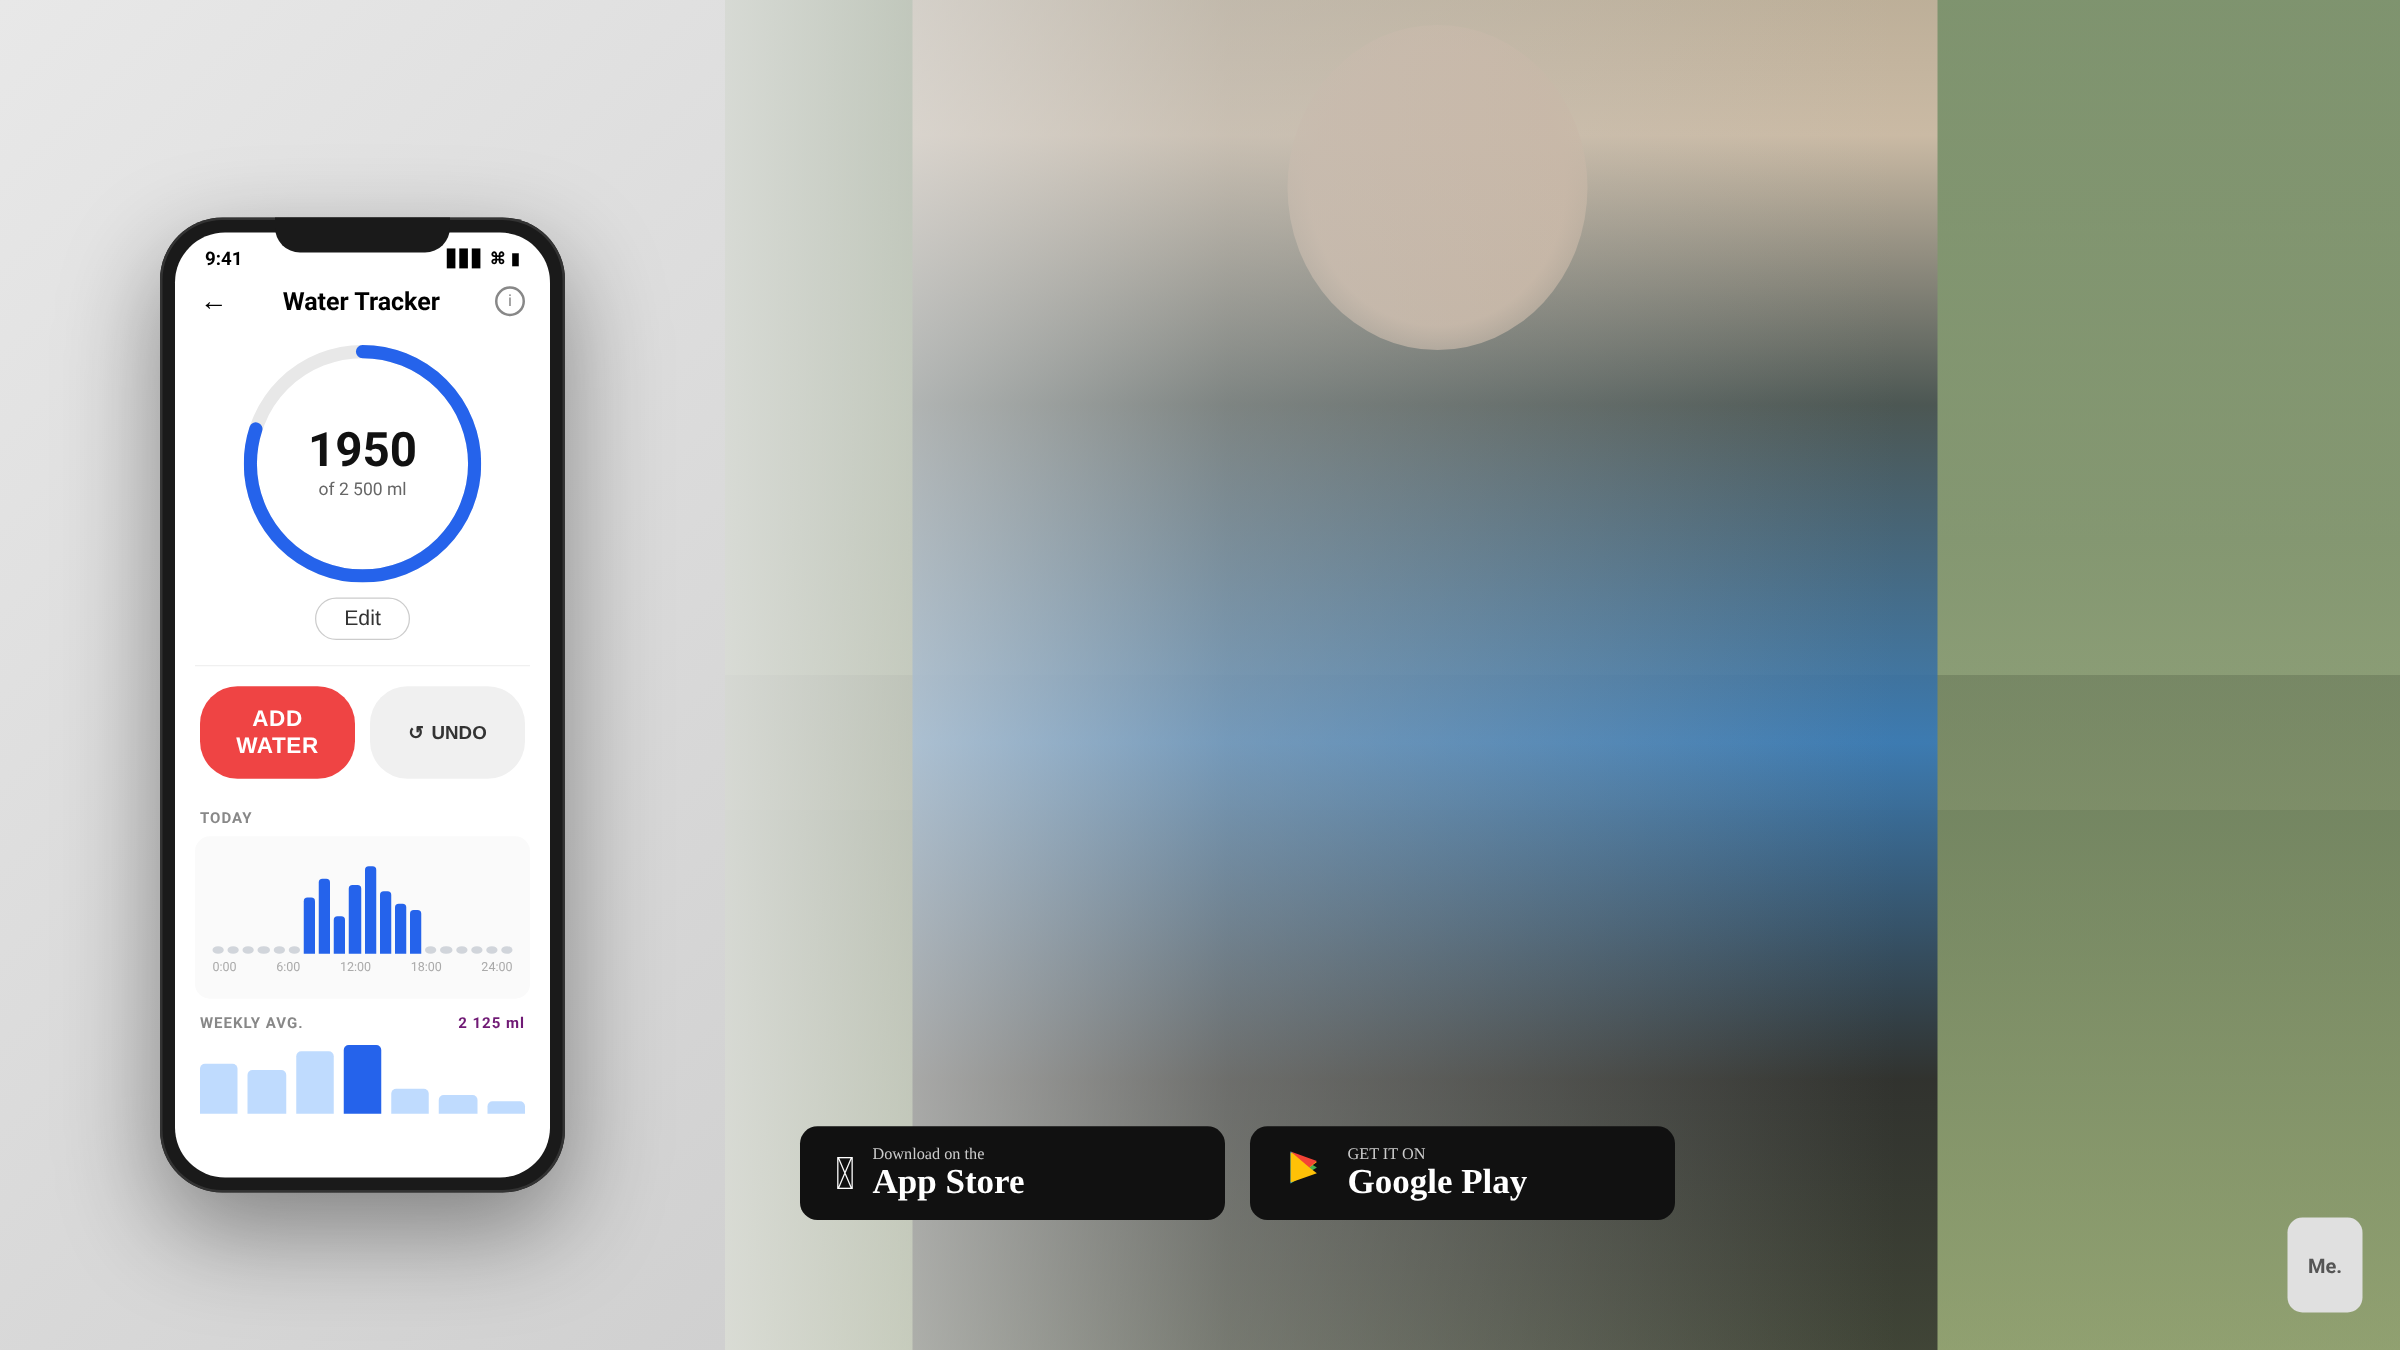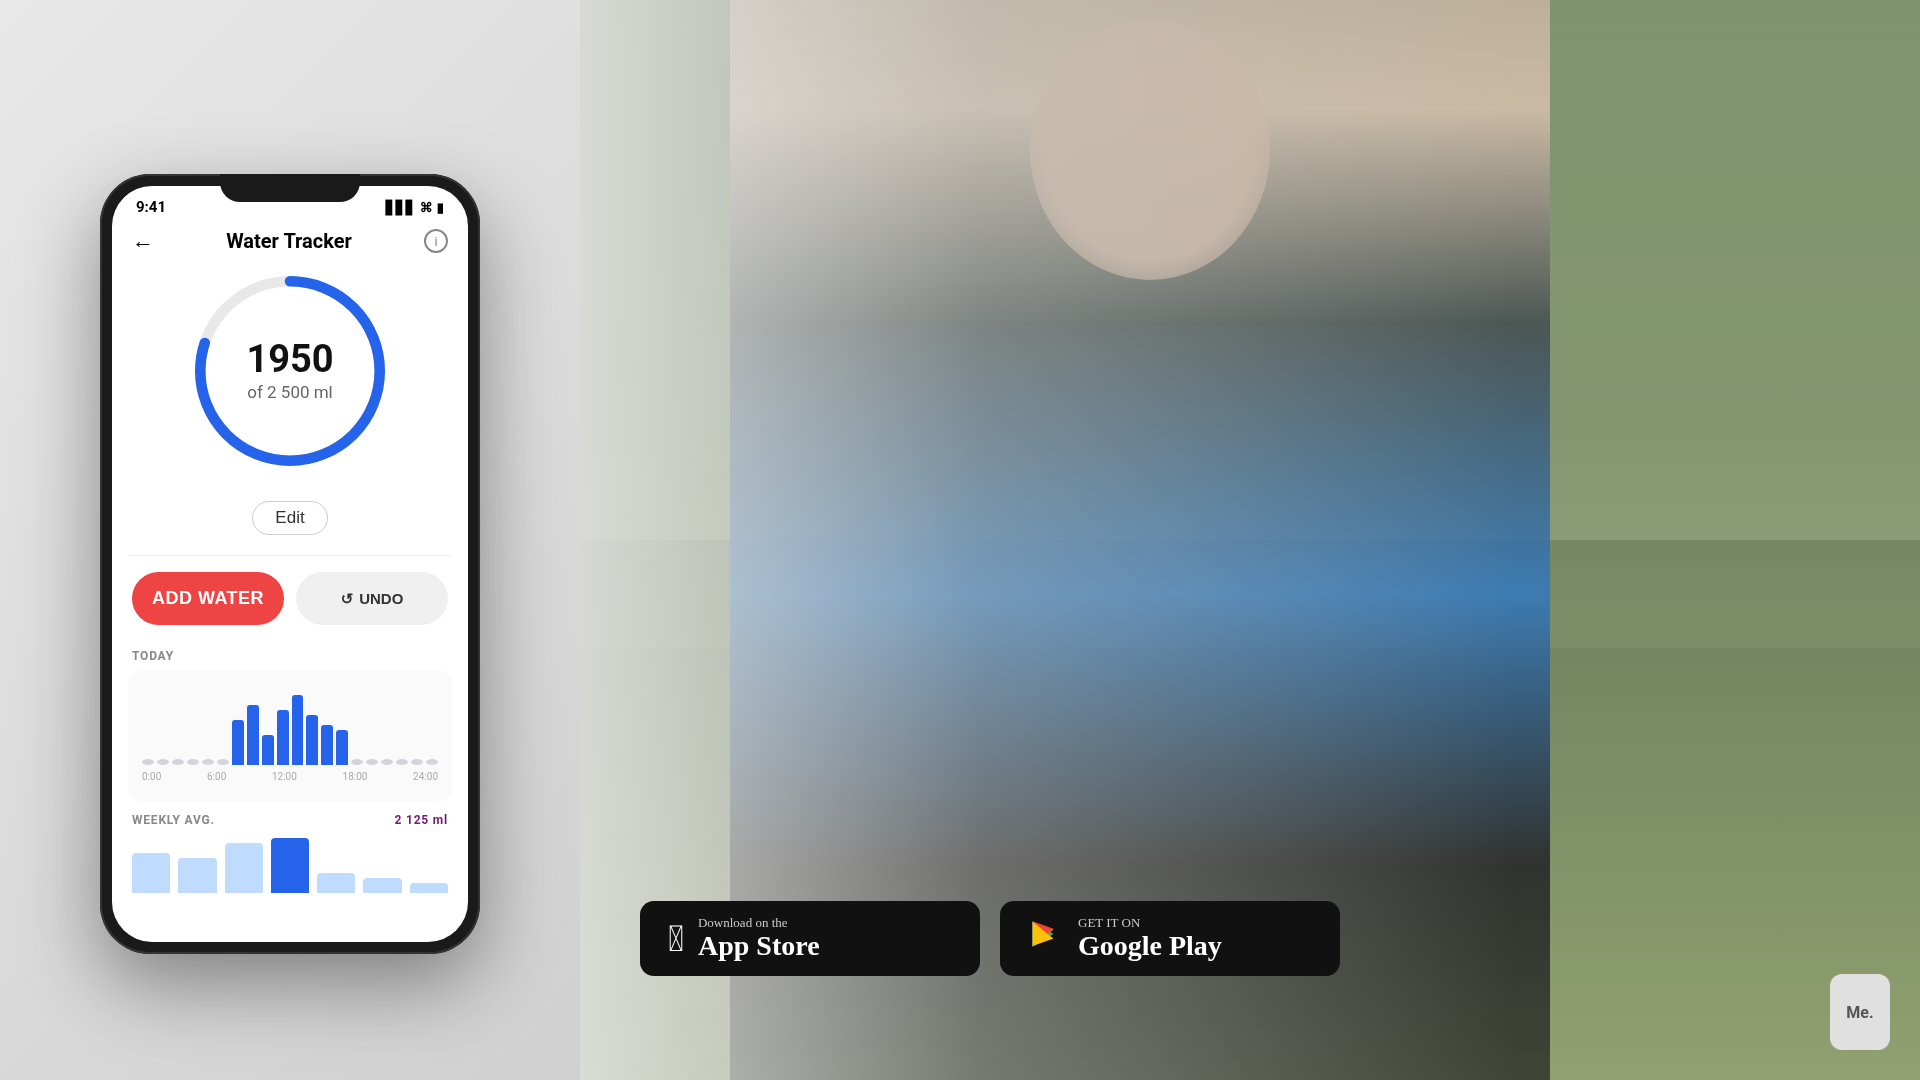--- a/index.html
+++ b/index.html
@@ -35,21 +35,21 @@
     
     .overlay {
       position: absolute;
       top: 0; left: 0;
       width: 100%; height: 100%;
       background: linear-gradient(to right, rgba(230,230,230,0.85) 0%, rgba(200,200,200,0.4) 30%, transparent 70%);
     }
 
     
     .phone {
-      width: 380px;
+      width: 324px;
       height: 780px;
       background: #1a1a1a;
       border-radius: 50px;
       position: relative;
       box-shadow: 0 30px 80px rgba(0,0,0,0.4), inset 0 0 0 2px #333;
       padding: 12px;
       margin-top: 48px;
     }
 
     .phone-screen {
@@ -126,21 +126,20 @@
       font-size: 13px;
       color: #888;
     }
 
     
     .circle-container {
       display: flex;
       flex-direction: column;
       align-items: center;
       padding: 10px 0 20px;
-      gap: 23px;
     }
 
     .water-circle {
       width: 190px;
       height: 190px;
       position: relative;
     }
 
     .water-circle svg {
       width: 100%;
@@ -172,21 +171,21 @@
     }
 
     .circle-value {
       font-size: 38px;
       font-weight: 700;
       line-height: 1;
       color: #111;
     }
 
     .circle-sub {
-      font-size: 17px;
+      font-size: 14px;
       color: #666;
       margin-top: 4px;
     }
 
     .edit-btn {
       margin-top: 12px;
       padding: 6px 22px;
       border: 1px solid #ccc;
       border-radius: 20px;
       background: #fff;

